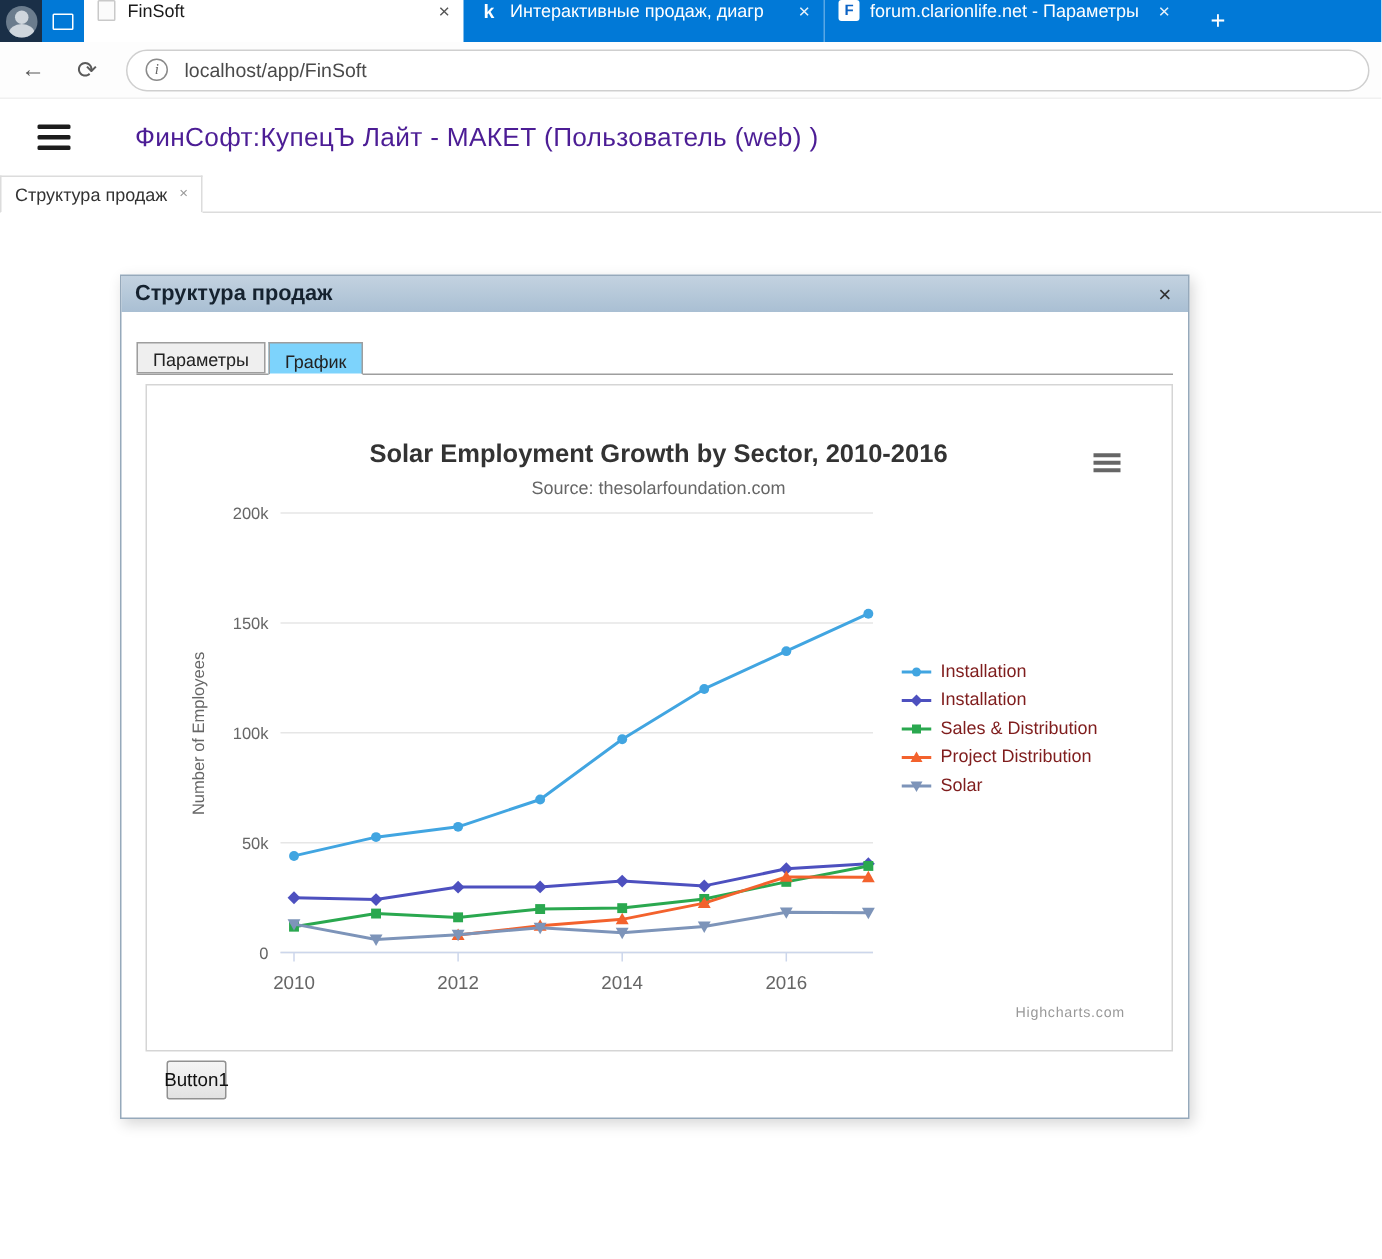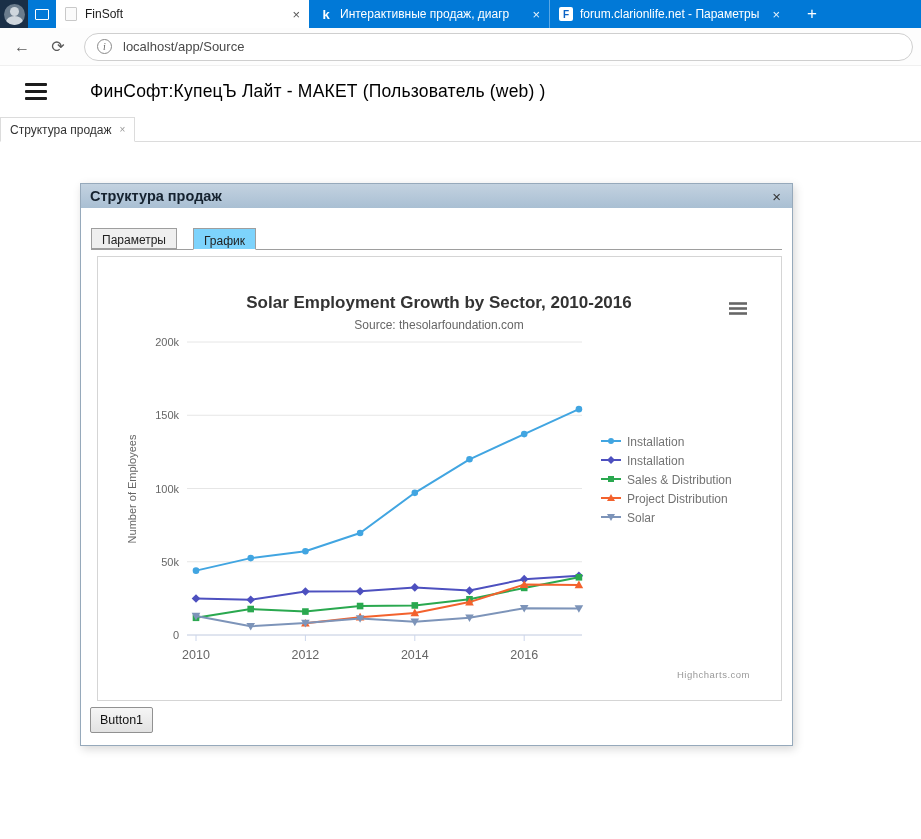--- a/index.html
+++ b/index.html
@@ -7,21 +7,21 @@
   body{font-family:"Liberation Sans",sans-serif;background:#fff;position:relative}
 
   
   .tabbar{position:absolute;left:0;top:0;width:921px;height:28px;background:#0179d7;display:flex;align-items:stretch}
   .avatar-box{width:28px;background:#1a2f47;display:flex;align-items:center;justify-content:center;flex:0 0 auto}
   .avatar{width:21px;height:21px;border-radius:50%;background:#6b7c8d;overflow:hidden;position:relative}
   .avatar:before{content:"";position:absolute;left:6px;top:3px;width:9px;height:9px;border-radius:50%;background:#cfd6dd}
   .avatar:after{content:"";position:absolute;left:2px;top:12px;width:17px;height:12px;border-radius:50%;background:#cfd6dd}
   .winicon-box{width:28px;display:flex;align-items:center;justify-content:center;flex:0 0 auto}
   .winicon{width:14px;height:11px;border:1.5px solid #fff;border-radius:1px;background:transparent}
-  .btab{display:flex;align-items:center;padding:0 9px;color:#fff;font-size:12px;overflow:hidden;white-space:nowrap;flex:0 0 auto;cursor:default}
+  .btab{display:flex;padding:0 9px;color:#fff;font-size:12px;overflow:hidden;white-space:nowrap;flex:0 0 auto;cursor:default}
   .btab .ttl{flex:1;overflow:hidden;text-overflow:clip}
   .btab .close{margin-left:8px;font-size:13px;opacity:.9;flex:0 0 auto}
   .btab.active{background:#fff;color:#1a1a1a}
   .btab.active .close{color:#444}
   .tab1{width:253px}
   .tab2{width:240px}
   .tab3{width:240px;border-left:1px solid rgba(255,255,255,.35)}
   .pageicon{width:12px;height:14px;border:1px solid #c9c9c9;border-radius:1px;margin-right:8px;background:#fbfbfb}
   .fav-k{width:16px;margin-right:6px;font-size:13px;font-weight:bold;text-align:center}
   .fav-f{width:14px;height:14px;margin-right:7px;background:#fff;border-radius:2px;color:#0b62c4;font-size:10px;font-weight:bold;display:flex;align-items:center;justify-content:center}
@@ -30,43 +30,43 @@
   .toolbar{position:absolute;left:0;top:28px;width:921px;height:38px;background:#fdfdfd;border-bottom:1px solid #f0f0f0;display:flex;align-items:center}
   .nav-btn{width:36px;text-align:center;font-size:16px;color:#5a5a5a}
   .nav-btn.back{margin-left:4px}
   .addressbar{flex:1;height:28px;margin:0 8px 0 8px;border:1px solid #cfcfcf;border-radius:14px;background:#fff;display:flex;align-items:center;padding:0 12px;font-size:13px;color:#4a4a4a}
   .info-icon{width:15px;height:15px;border:1px solid #8a8a8a;border-radius:50%;color:#666;font-size:10px;font-family:"Liberation Serif",serif;font-style:italic;display:flex;align-items:center;justify-content:center;margin-right:11px;flex:0 0 auto}
 
   
   .app-header{position:absolute;left:0;top:66px;width:921px;height:51px;background:#fff;display:flex;align-items:center}
   .hamburger{width:22px;height:17px;margin-left:25px;display:flex;flex-direction:column;justify-content:space-between;cursor:pointer}
   .hamburger span{display:block;height:3px;background:#1c1c1c;border-radius:1px}
-  .app-title{margin-left:43px;font-size:17.5px;color:#000000;letter-spacing:.2px}
+  .app-title{margin-left:43px;font-size:17.5px;color:#4c1d95;letter-spacing:.2px}
 
   .doctab-row{position:absolute;left:0;top:117px;width:921px;height:25px;background:#fff;border-bottom:1px solid #dcdcdc}
   .doctab{position:absolute;left:0;top:0;height:25px;display:inline-flex;align-items:center;padding:0 9px;background:#fff;border:1px solid #dcdcdc;border-bottom:1px solid #fff;font-size:12px;color:#333}
   .doctab .close{margin-left:8px;font-size:10px;color:#999}
 
   
   .modal{position:absolute;left:80px;top:183px;width:713px;height:563px;background:#fff;border:1px solid #96a9bb;box-shadow:2px 3px 9px rgba(0,0,0,.16)}
   .modal-titlebar{position:absolute;left:0;top:0;right:0;height:24px;background:linear-gradient(#c3d2e0,#a9bfd3);display:flex;align-items:center;padding:0 9px;font-size:14.5px;font-weight:600;color:#15222f}
   .modal-close{margin-left:auto;font-size:15px;font-weight:400;color:#333;padding:0 2px;cursor:pointer}
   .modal-tabs{position:absolute;left:10px;right:10px;top:44px;height:22px;border-bottom:1px solid #9e9e9e;display:flex;align-items:flex-end}
-  .mtab{height:21px;line-height:19px;padding:2px 10px;font-size:12px;color:#222;background:#efefef;border:1px solid #9e9e9e;margin-right:16px;cursor:pointer}
+  .mtab{height:21px;line-height:19px;padding:2px 10px;font-size:12px;color:#222;background:#efefef;border:1px solid #9e9e9e;margin-right:2px;cursor:pointer}
   .mtab.active{background:#7dd3fc;height:22px;line-height:20px;border-bottom:1px solid #fff;margin-bottom:-1px}
 
   .chart-panel{position:absolute;left:16px;top:72px;width:685px;height:445px;border:1px solid #d5d5d5;background:#fff;overflow:hidden}
   #chart-svg{display:block}
   #chart-svg text{font-family:"Liberation Sans",sans-serif}
 
   .legend{position:absolute;left:503px;top:178px}
-  .legend-item{display:flex;align-items:flex-start;height:19px;font-size:12px;color:#737373;cursor:pointer}
+  .legend-item{display:flex;align-items:flex-end;height:19px;font-size:12px;color:#7f1d1d;cursor:pointer}
   .legend-item svg{margin-right:6px;flex:0 0 auto}
 
-  .btn1{position:absolute;left:9px;top:523px;width:63px;height:26px;background:linear-gradient(#f5f5f5,#e2e2e2);border:1px solid #919191;border-radius:2px;font-size:12.5px;color:#111;display:flex;align-items:center;justify-content:center;cursor:pointer}
+  .btn1{position:absolute;left:30px;top:523px;width:40px;height:26px;background:linear-gradient(#f5f5f5,#e2e2e2);border:1px solid #919191;border-radius:2px;font-size:12.5px;color:#111;display:flex;align-items:center;justify-content:center;cursor:pointer}
 </style>
 </head>
 <body>
 
 <div class="tabbar">
   <div class="avatar-box">
     <div class="avatar"></div>
   </div>
   <div class="winicon-box">
     <div class="winicon"></div>
@@ -91,21 +91,21 @@
   </div>
 
   <div class="newtab">+</div>
 </div>
 
 <div class="toolbar">
   <div class="nav-btn back">←</div>
   <div class="nav-btn">⟳</div>
   <div class="addressbar">
     <span class="info-icon">i</span>
-    <span>localhost/app/Source</span>
+    <span>localhost/app/FinSoft</span>
   </div>
 </div>
 
 <div class="app-header">
   <div class="hamburger">
       <span></span>
       <span></span>
       <span></span>
     </div>
   <div class="app-title">ФинСофт:КупецЪ Лайт - МАКЕТ (Пользователь (web) )</div>

